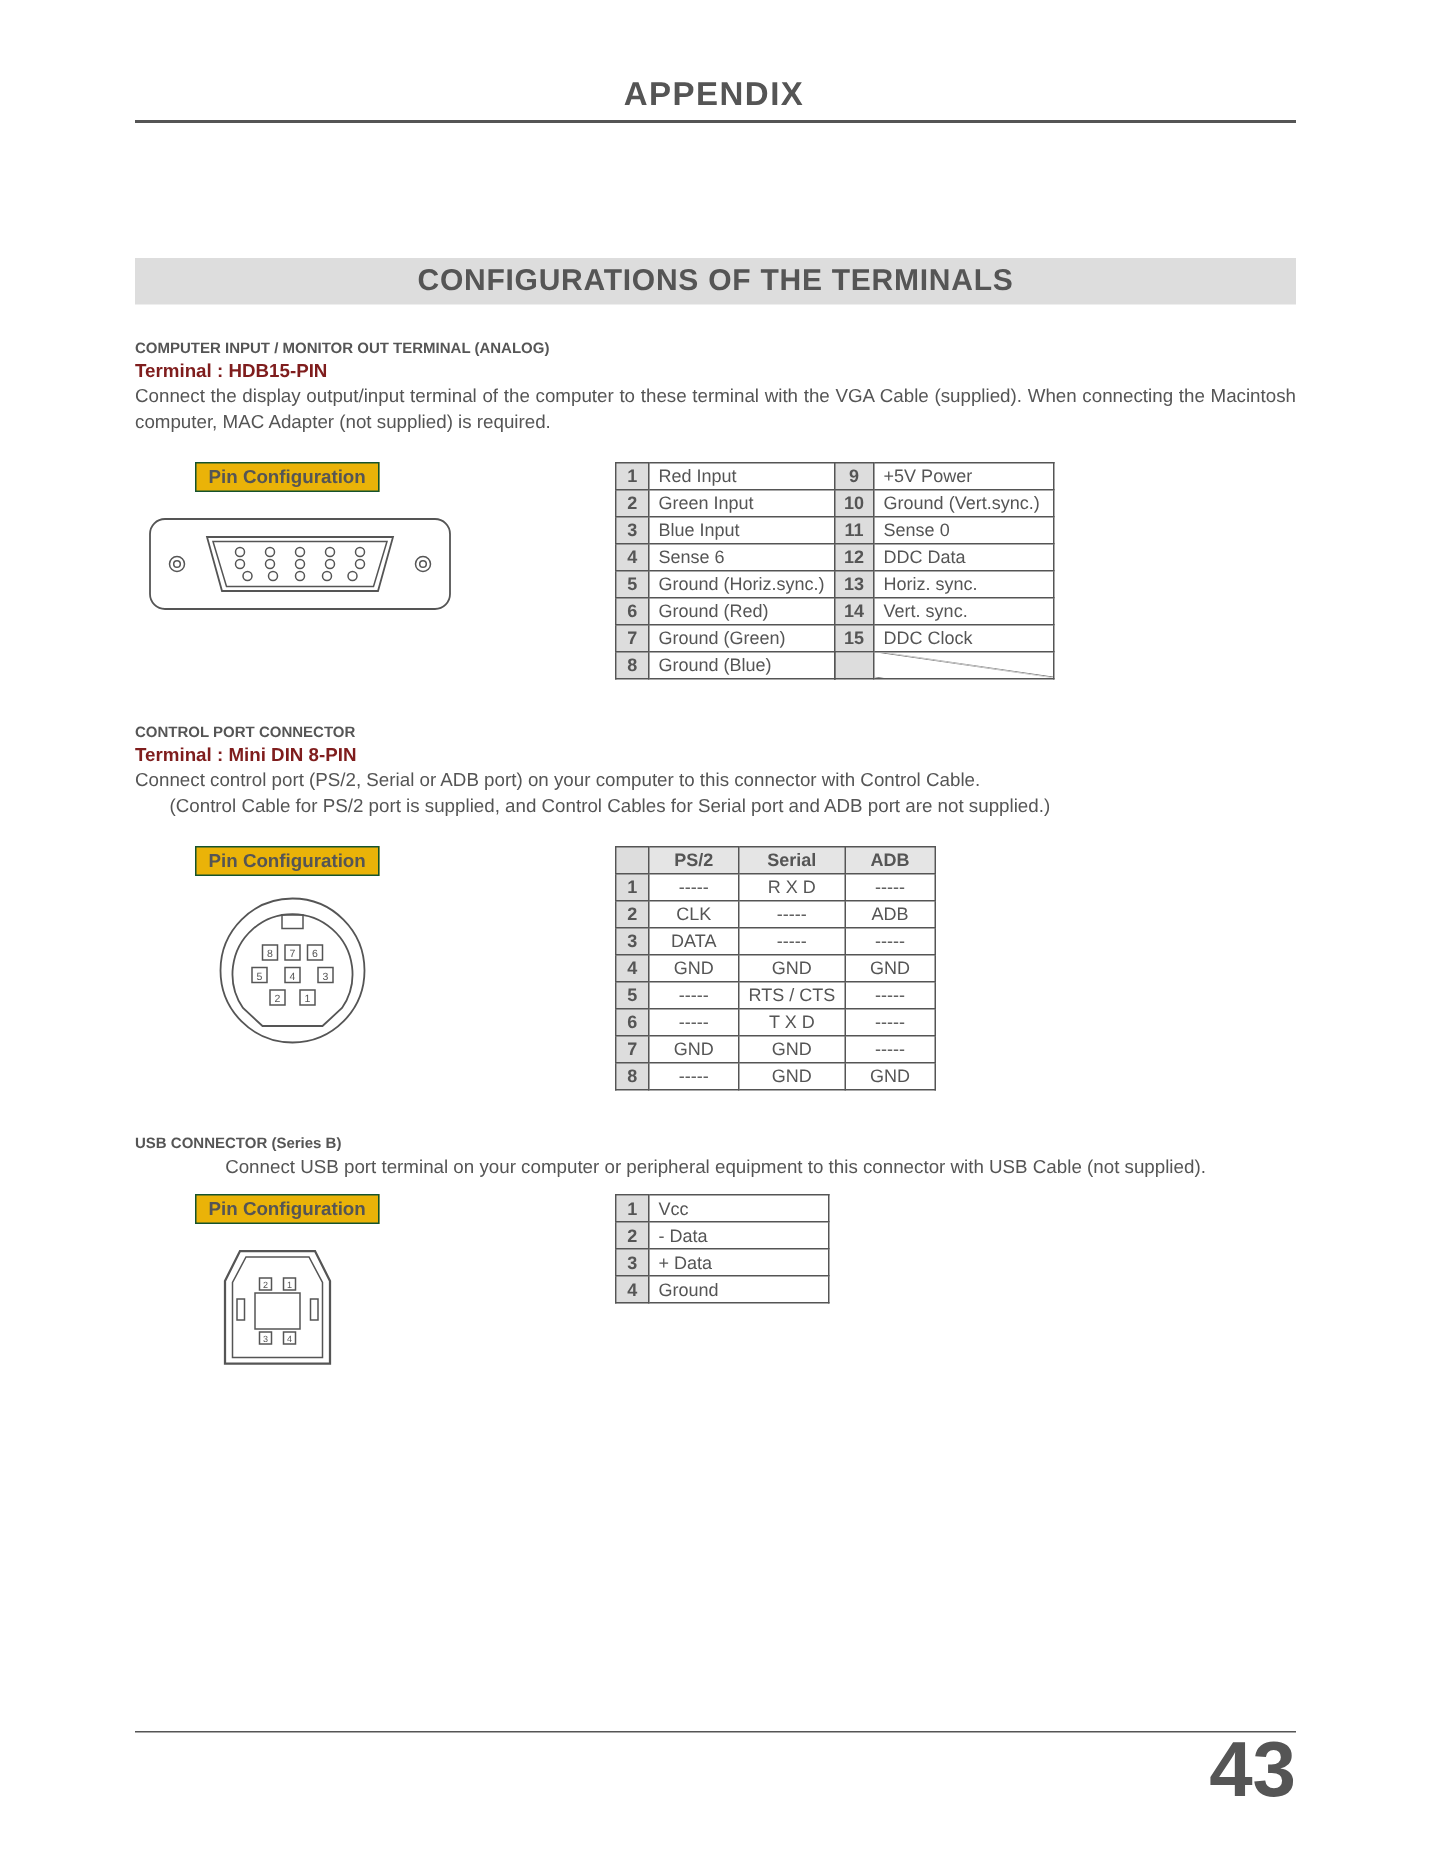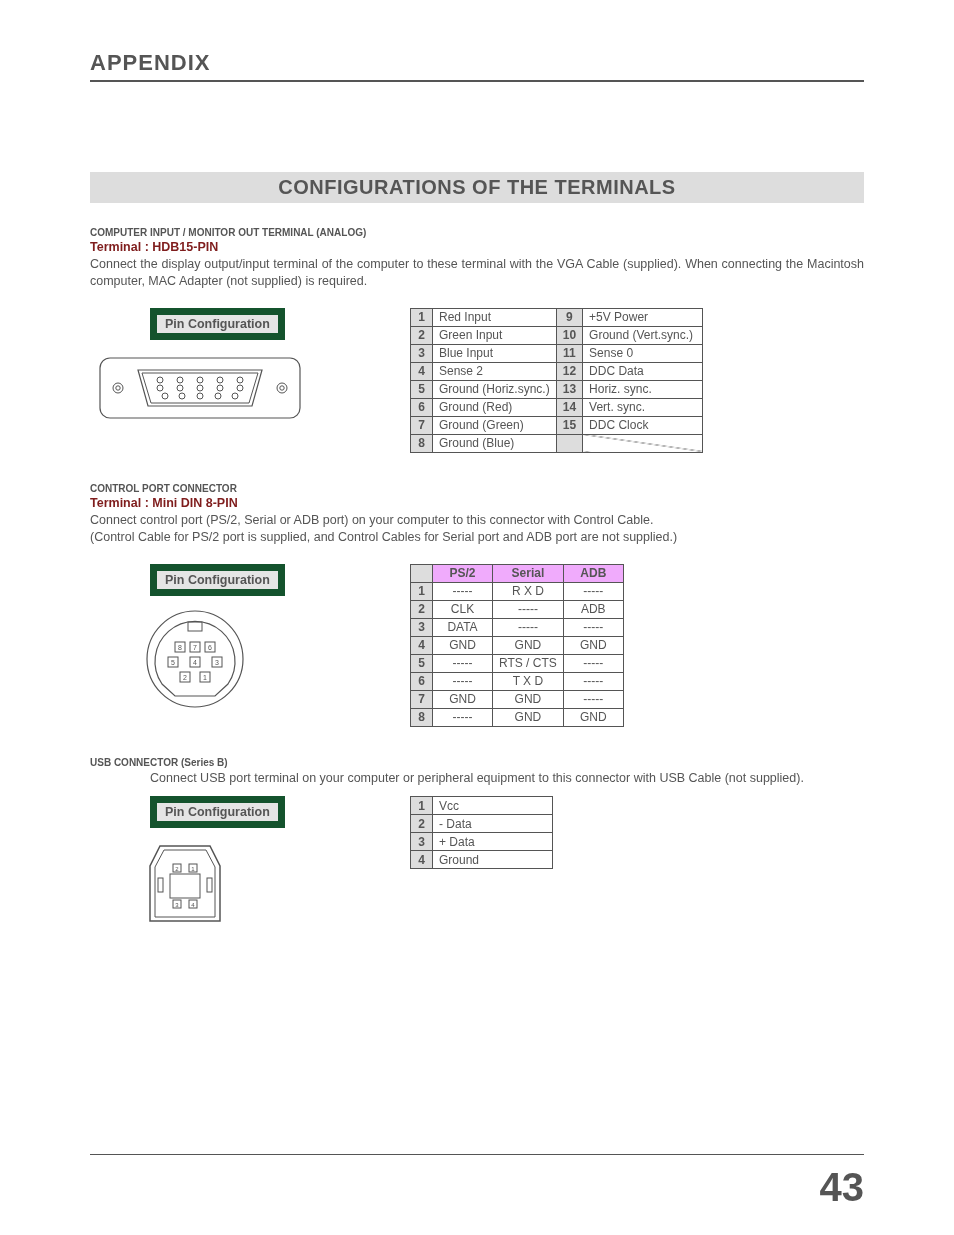--- a/index.html
+++ b/index.html
@@ -8,21 +8,21 @@
     height: 1235px;
     background: #fff;
     font-family: Arial, Helvetica, sans-serif;
     color: #555;
     position: relative;
   }
   .page {
     padding: 50px 90px 0 90px;
   }
   .header-title {
-    text-align: left;
+    text-align: center;
     font-size: 22px;
     font-weight: bold;
     letter-spacing: 1px;
     color: #555;
     padding-right: 2px;
     margin-bottom: 4px;
   }
   .header-rule {
     border: none;
     border-top: 2px solid #555;
@@ -52,27 +52,27 @@
   }
   .body-text {
     font-size: 12.5px;
     color: #555;
     text-align: justify;
     line-height: 1.35;
     margin-bottom: 18px;
   }
   .pin-label {
     display: inline-block;
-    border: 7px solid #14532d;
+    border: 1px solid #14532d;
     padding: 2px 8px;
     font-size: 12.5px;
     font-weight: bold;
     color: #555;
-    margin-left: 60px;
-    background: #e5e5e5;
+    margin-left: 40px;
+    background: #eab308;
   }
   .row-layout {
     display: flex;
     align-items: flex-start;
     gap: 100px;
     margin-bottom: 30px;
   }
   .diagram-col {
     flex: 0 0 220px;
   }
@@ -94,21 +94,21 @@
     width: 22px;
   }
   table.pin-table .desc {
     text-align: left;
     min-width: 120px;
   }
   table.pin-table .desc-c {
     text-align: center;
   }
   table.pin-table th {
-    background: #f0abfc;
+    background: #e5e5e5;
     font-weight: bold;
     text-align: center;
   }
   .hdb15-left .desc { min-width: 135px; }
   .hdb15-right .desc { min-width: 120px; }
   .ctrl-table td { min-width: 60px; }
   .ctrl-table .num { width: 22px; min-width: 22px; }
   .usb-table .desc { min-width: 55px; text-align: center;}
   .slash-cell {
     position: relative;
@@ -119,21 +119,21 @@
     left: 90px;
     right: 90px;
     bottom: 80px;
     border: none;
     border-top: 1px solid #555;
   }
   .page-number {
     position: absolute;
     right: 90px;
     bottom: 25px;
-    font-size: 40px;
+    font-size: 52px;
     font-weight: bold;
     color: #555;
   }
   
   .diagram-box { margin-top: 8px; }
   svg { display: block; }
 </style>
 </head>
 <body>
 
@@ -192,21 +192,21 @@
           <tr>
                 <td class="num">2</td>
                 <td class="desc">Green Input</td>
               </tr>
           <tr>
                 <td class="num">3</td>
                 <td class="desc">Blue Input</td>
               </tr>
           <tr>
                 <td class="num">4</td>
-                <td class="desc">Sense 2</td>
+                <td class="desc">Sense 6</td>
               </tr>
           <tr>
                 <td class="num">5</td>
                 <td class="desc">Ground (Horiz.sync.)</td>
               </tr>
           <tr>
                 <td class="num">6</td>
                 <td class="desc">Ground (Red)</td>
               </tr>
           <tr>
@@ -255,21 +255,21 @@
               </tr>
         </tbody>
           </table>
       </div>
     </div>
   </div>
 
   <div class="section-title">CONTROL PORT CONNECTOR</div>
   <div class="subtitle">Terminal : Mini DIN 8-PIN</div>
   <div style="font-size:12.5px;color:#555;line-height:1.35;">Connect control port (PS/2, Serial or ADB port) on your computer to this connector with Control Cable.</div>
-  <div class="body-text" style="text-align:left;">(Control Cable for PS/2 port is supplied, and Control Cables for Serial port and ADB port are not supplied.)</div>
+  <div class="body-text" style="text-align:left;margin-left:23px;">(Control Cable for PS/2 port is supplied, and Control Cables for Serial port and ADB port are not supplied.)</div>
 
   <div class="row-layout">
     <div class="diagram-col">
       <span class="pin-label">Pin Configuration</span>
       <div class="diagram-box" style="margin-left:50px;">
         <svg width="110" height="110" viewBox="0 0 110 110">
           <circle cx="55" cy="55" r="48" fill="none" stroke="#555" stroke-width="1.2"></circle>
           <path d="M22 80 A40 40 0 1 1 88 80 L75 92 L35 92 Z" fill="none" stroke="#555" stroke-width="1.2"></path>
           <rect x="48" y="18" width="14" height="9" fill="none" stroke="#555"></rect>
           <rect x="35" y="38" width="10" height="10" fill="none" stroke="#555"></rect>

